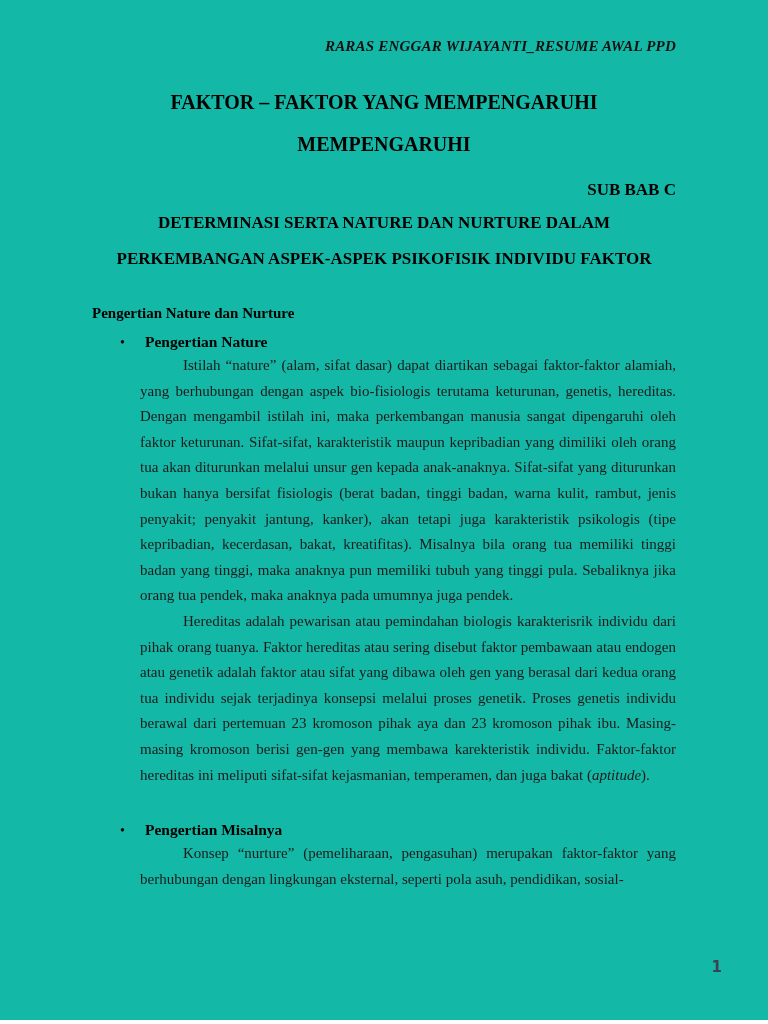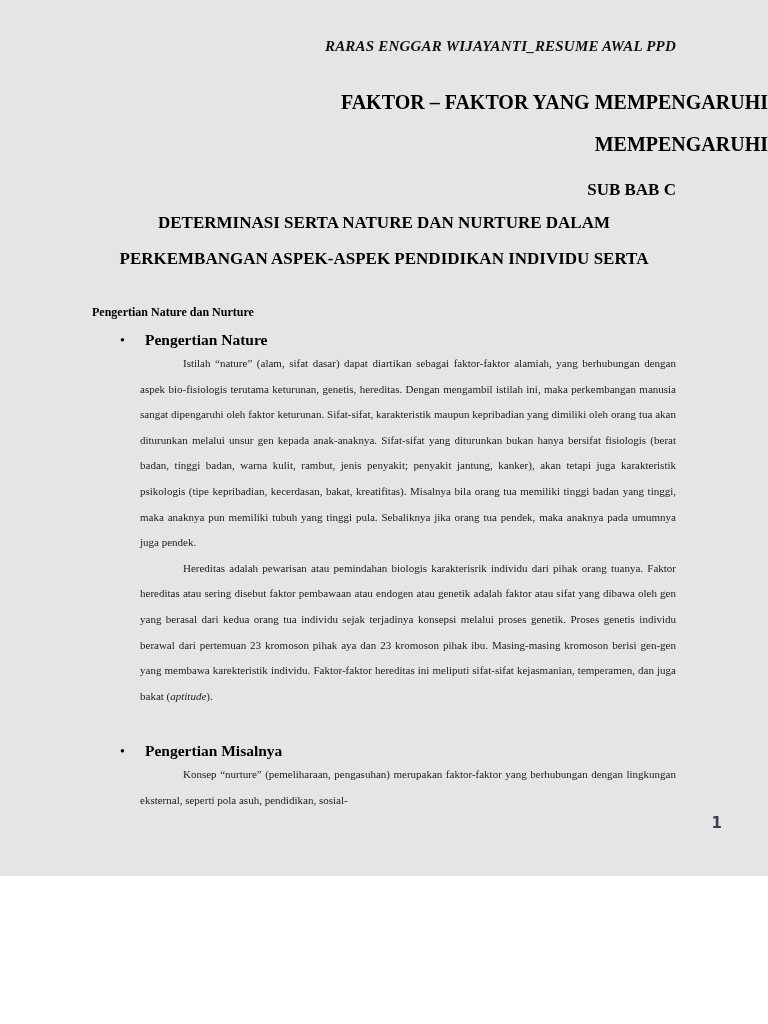--- a/index.html
+++ b/index.html
@@ -1,39 +1,39 @@
 <!DOCTYPE html>
 <html><head>
 <meta charset="utf-8">
 <style>
   html, body { margin: 0; padding: 0; background: #ffffff; }
   .page {
     position: relative;
     width: 768px;
-    height: 876px;
-    background: #e5e5e5;
+    height: 1020px;
+    background: #14b8a6;
     font-family: "Liberation Serif", serif;
     color: #1b1b1b;
     overflow: hidden;
     box-sizing: border-box;
   }
 
   .doc-header {
     margin: 38px 92px 0 92px;
     text-align: right;
     font-weight: bold;
     font-style: italic;
     font-size: 15px;
     letter-spacing: 0.2px;
     color: #111;
   }
 
   .doc-title {
     margin-top: 26px;
-    text-align: right;
+    text-align: center;
     font-weight: bold;
     font-size: 20px;
     line-height: 42px;
     color: #000;
   }
 
   .sub-bab {
     margin: 12px 92px 0 92px;
     font-weight: bold;
     font-size: 17px;
@@ -47,21 +47,21 @@
     text-align: center;
     font-weight: bold;
     font-size: 17px;
     line-height: 35.5px;
     color: #000;
   }
 
   .section-heading {
     margin: 29px 92px 0 92px;
     font-weight: bold;
-    font-size: 12px;
+    font-size: 15px;
     color: #000;
   }
 
   .bullet-row {
     margin: 11px 92px 0 120px;
     display: flex;
     align-items: baseline;
     font-size: 15.5px;
   }
   .bullet-row .glyph {
@@ -73,21 +73,21 @@
   .bullet-row .label {
     font-weight: bold;
     color: #000;
   }
 
   .para {
     margin: 2px 92px 0 140px;
     width: 536px;
     text-align: justify;
     text-indent: 43px;
-    font-size: 11px;
+    font-size: 15px;
     line-height: 25.6px;
     color: #1b1b1b;
   }
   .para.continued { margin-top: 0; }
   .para i { font-style: italic; }
 
   .spacer-before-nurture { height: 22px; }
 
   .page-number {
     position: absolute;
@@ -108,21 +108,21 @@
 
   <div class="doc-title">
     <div>FAKTOR – FAKTOR YANG MEMPENGARUHI</div>
     <div>MEMPENGARUHI</div>
   </div>
 
   <div class="sub-bab">SUB BAB C</div>
 
   <div class="subtitle">
     <div>DETERMINASI SERTA NATURE DAN NURTURE DALAM</div>
-    <div>PERKEMBANGAN ASPEK-ASPEK PENDIDIKAN INDIVIDU SERTA</div>
+    <div>PERKEMBANGAN ASPEK-ASPEK PSIKOFISIK INDIVIDU FAKTOR</div>
   </div>
 
   <div class="section-heading">Pengertian Nature dan Nurture</div>
 
   <div class="bullet-row">
     <span class="glyph">•</span>
     <span class="label">Pengertian Nature</span>
   </div>
 
   <p class="para">Istilah “nature” (alam, sifat dasar) dapat diartikan sebagai faktor-faktor alamiah, yang berhubungan dengan aspek bio-fisiologis terutama keturunan, genetis, hereditas. Dengan mengambil istilah ini, maka perkembangan manusia sangat dipengaruhi oleh faktor keturunan. Sifat-sifat, karakteristik maupun kepribadian yang dimiliki oleh orang tua akan diturunkan melalui unsur gen kepada anak-anaknya. Sifat-sifat yang diturunkan bukan hanya bersifat fisiologis (berat badan, tinggi badan, warna kulit, rambut, jenis penyakit; penyakit jantung, kanker), akan tetapi juga karakteristik psikologis (tipe kepribadian, kecerdasan, bakat, kreatifitas). Misalnya bila orang tua memiliki tinggi badan yang tinggi, maka anaknya pun memiliki tubuh yang tinggi pula. Sebaliknya jika orang tua pendek, maka anaknya pada umumnya juga pendek.</p>

